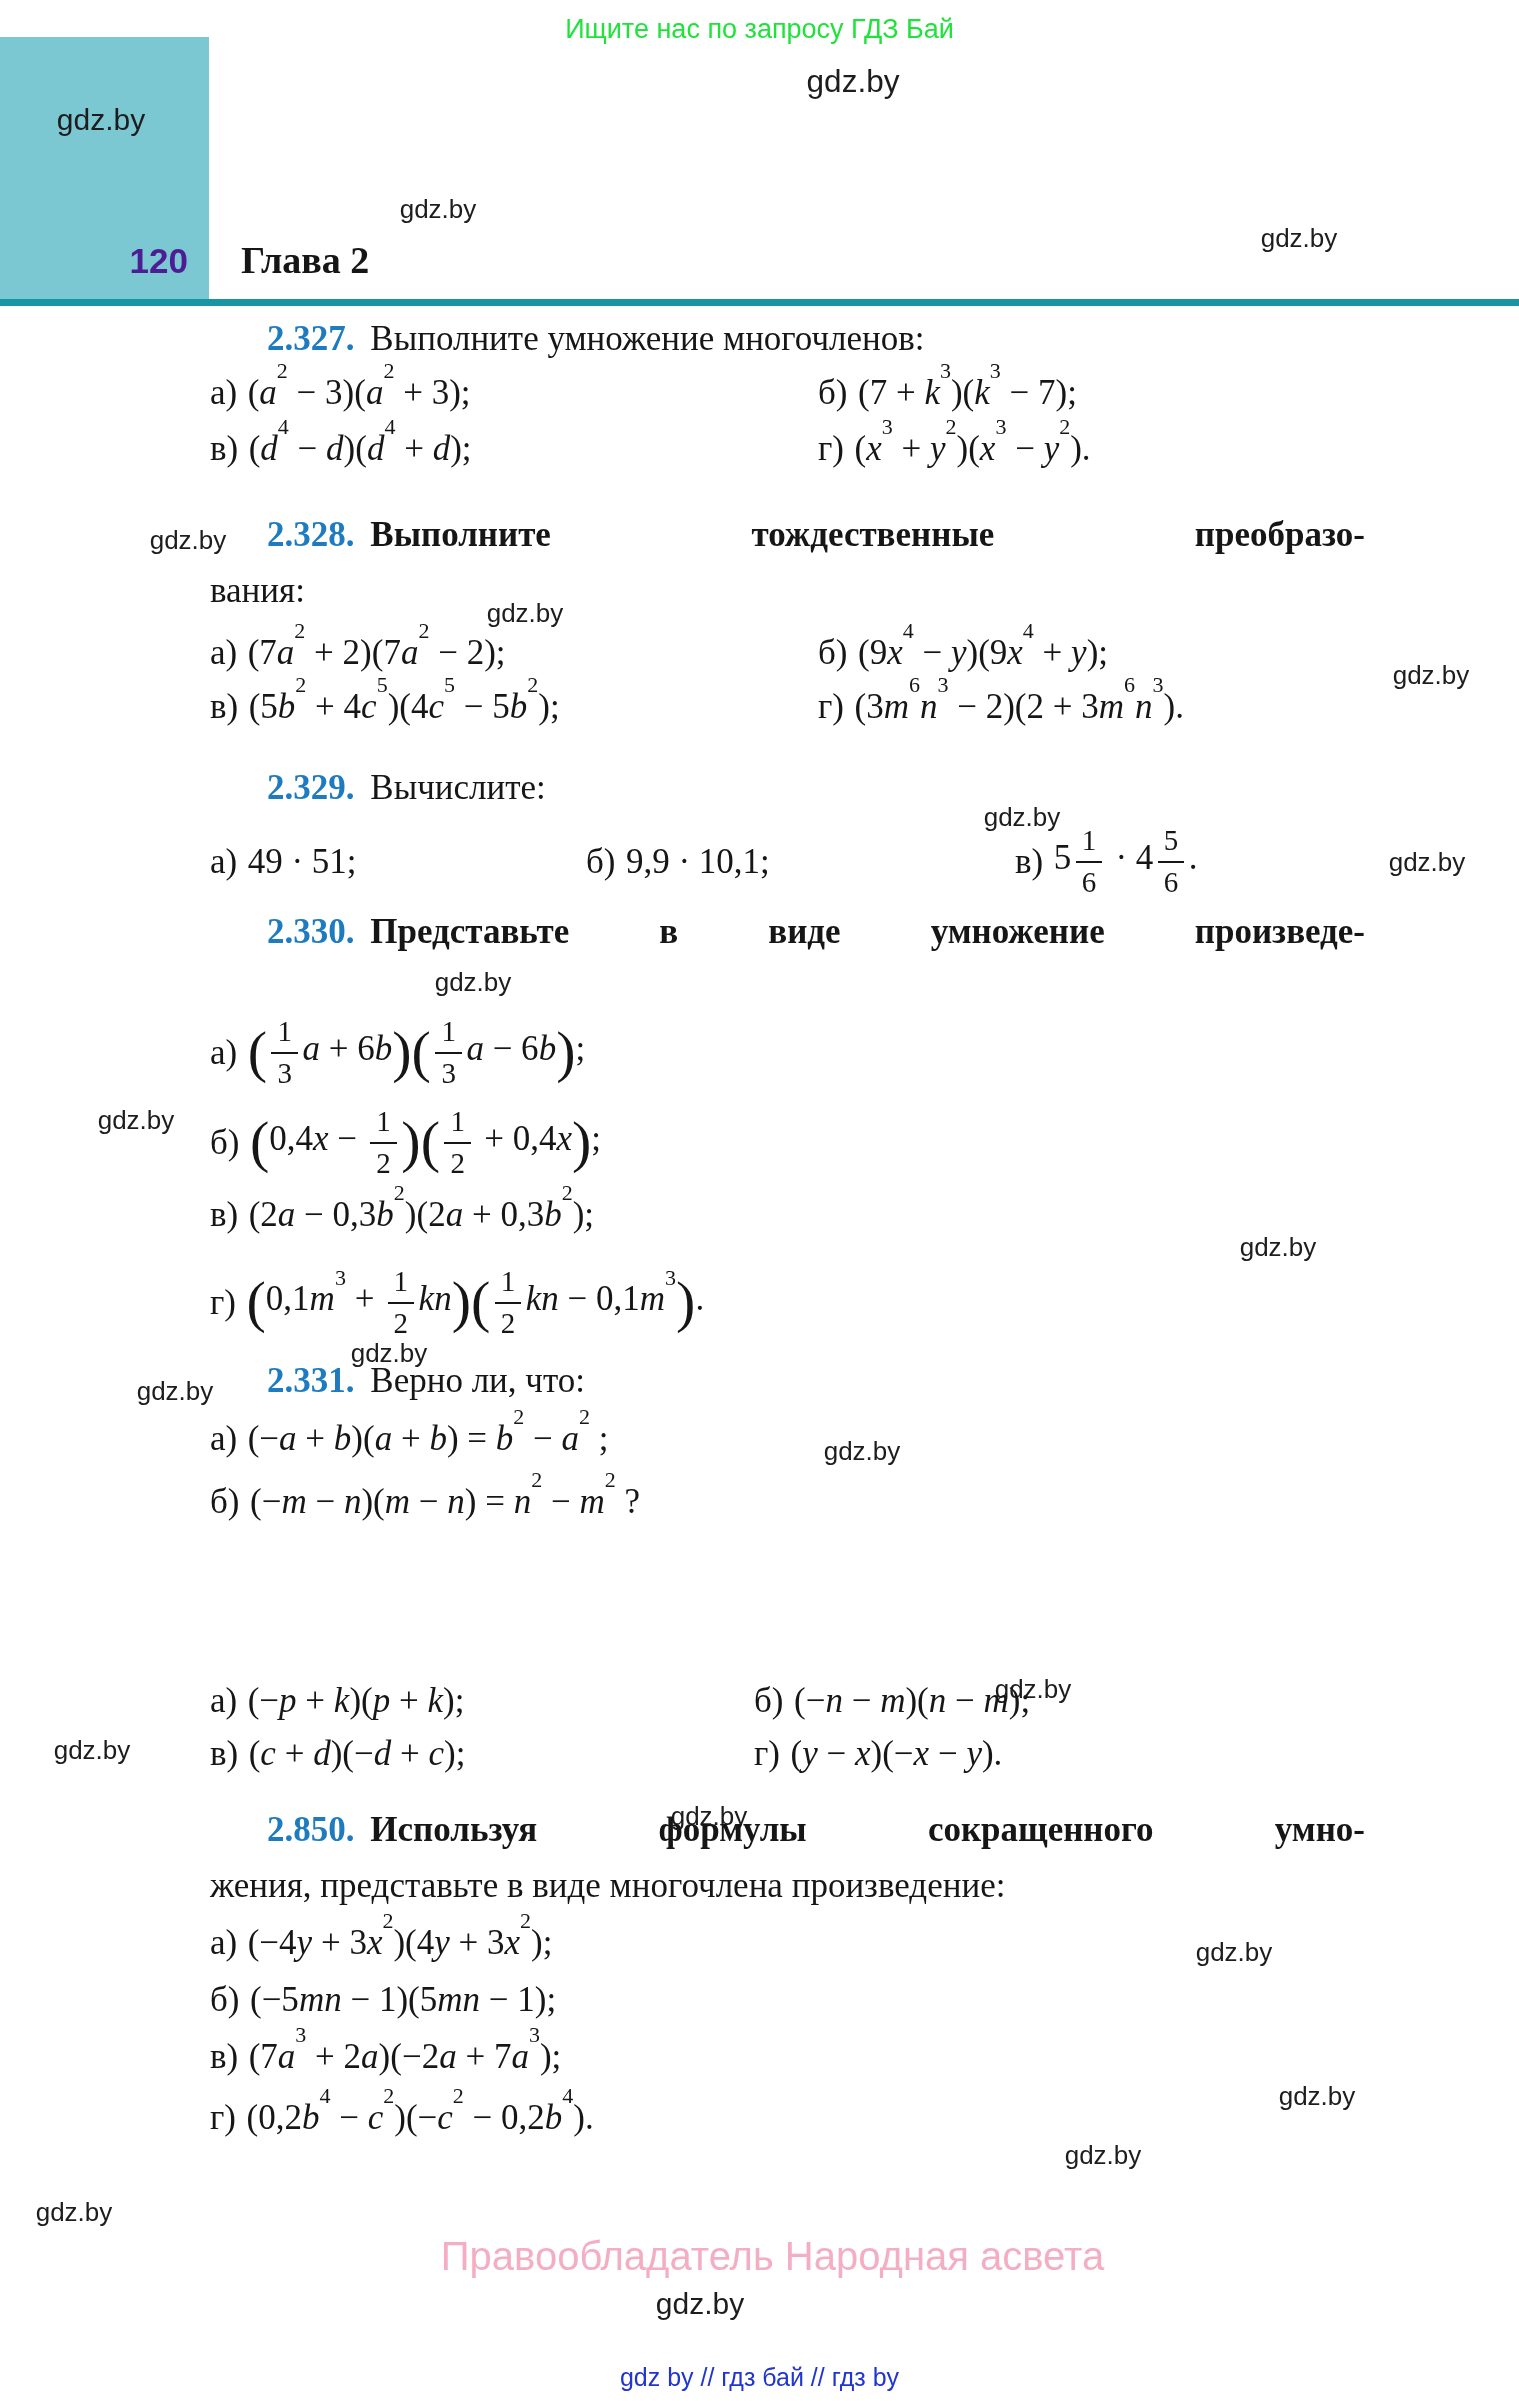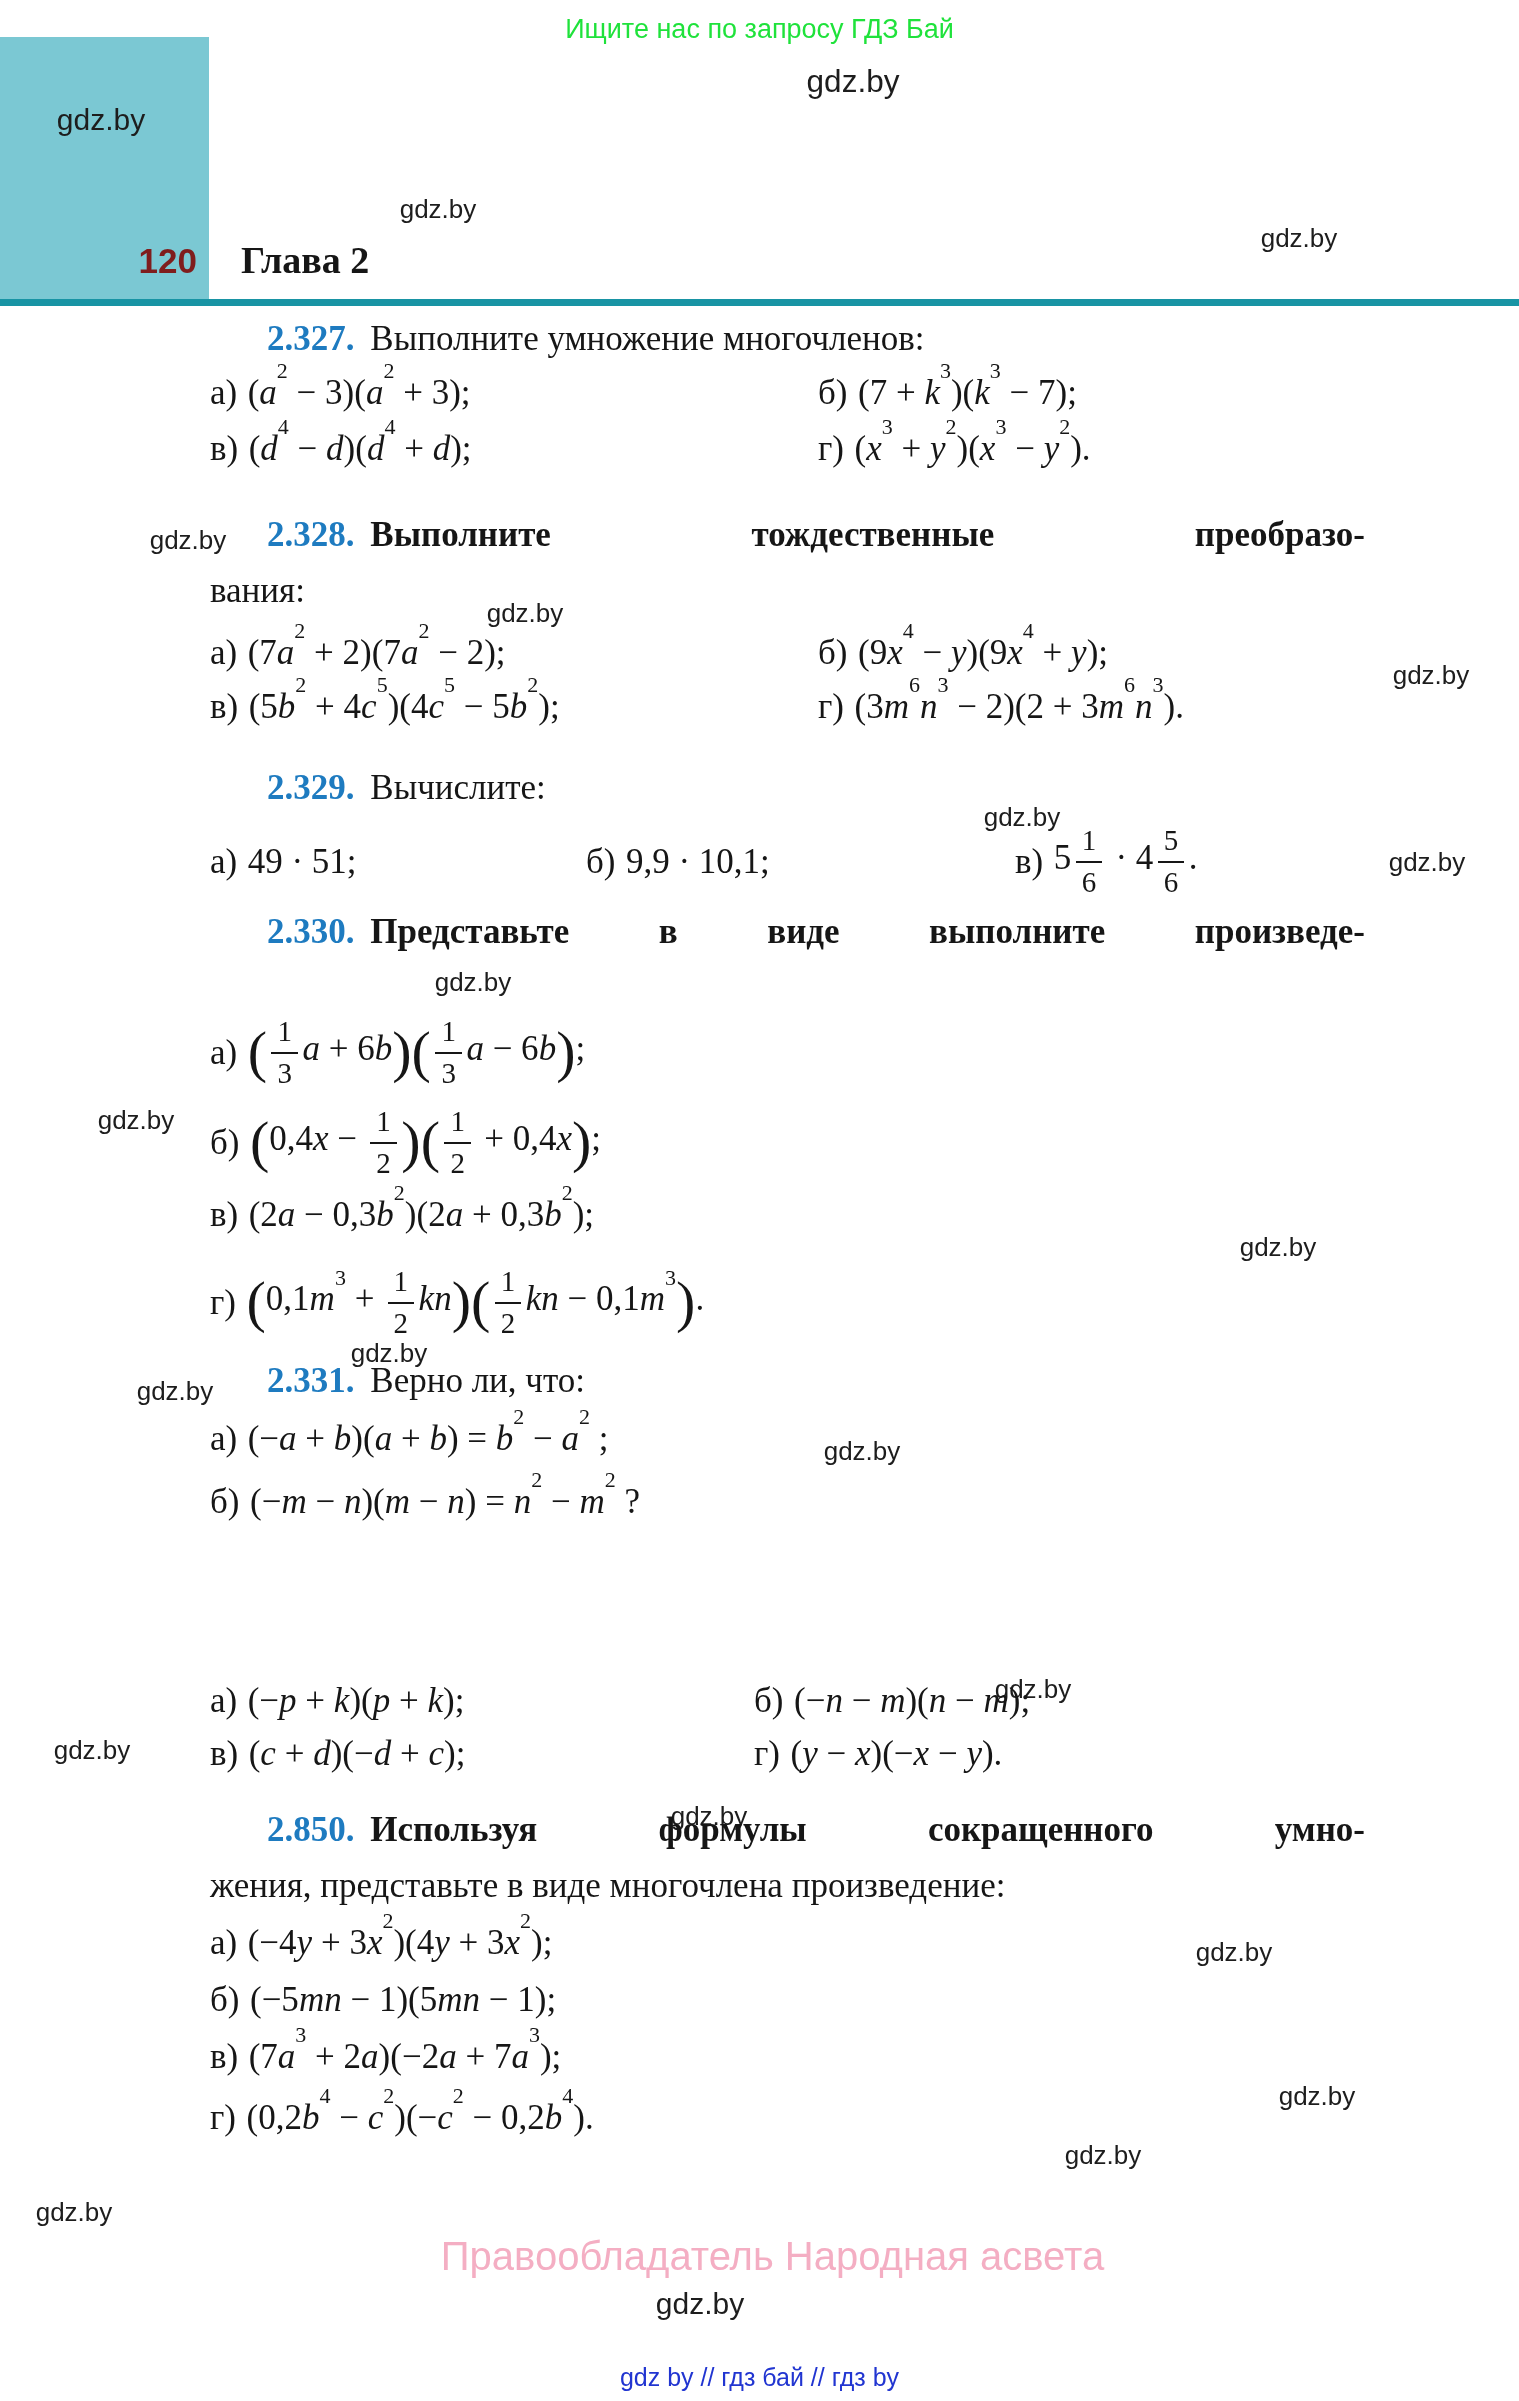--- a/index.html
+++ b/index.html
@@ -4,22 +4,22 @@
 <title>Textbook page</title>
 <style>
   html,body{margin:0;padding:0;background:#e8e8e8;}
   .page{position:relative;width:1519px;height:2401px;background:#ffffff;overflow:hidden;
         font-family:"Liberation Serif",serif;color:#161616;}
   
   .banner{position:absolute;top:14px;left:0;right:0;text-align:center;
           font-family:"Liberation Sans",sans-serif;font-size:27px;color:#1fe23b;}
   
   .teal-box{position:absolute;left:0;top:37px;width:209px;height:263px;background:#7bc8d3;}
-  .page-num{position:absolute;right:12px;bottom:19px;font-family:"Liberation Sans",sans-serif;
-            font-weight:700;font-size:35px;color:#7f1d1d;}
+  .page-num{position:absolute;right:21px;bottom:19px;font-family:"Liberation Sans",sans-serif;
+            font-weight:700;font-size:35px;color:#4c1d95;}
   .chapter{position:absolute;left:241px;top:238px;font-size:38px;font-weight:700;}
   .rule{position:absolute;left:0;top:299px;width:1519px;height:7px;background:#1894a4;}
   
   .wm{position:absolute;transform:translate(-50%,-50%);font-family:"Liberation Sans",sans-serif;
       color:#1d1d1d;white-space:nowrap;}
   
   .heading{position:absolute;left:210px;width:1155px;font-size:35px;line-height:56px;font-weight:500;}
   .hline{display:flex;}
   .pnum{color:#1e7bc0;font-weight:700;margin:0 15.8px 0 57px;white-space:nowrap;}
   .htext{flex:1;}
@@ -153,21 +153,21 @@
             <span class="den">6</span>
           </span> · 4<span class="frac">
             <span class="num">5</span>
             <span class="den">6</span>
           </span>.</span>
       </div>
     </div>
     <div class="heading" style="top: 904px;">
       <div class="hline">
         <span class="pnum">2.330.</span>
-        <span class="htext just">Представьте в виде выполните произведе-</span>
+        <span class="htext just">Представьте в виде умножение произведе-</span>
       </div>
     </div>
     <div class="prow" style="top: 1000px; height: 105px;">
       <div class="item" style="left: 210px;">
         <span class="ilabel">а)</span>
         <span class="math hf"><span class="paren">(</span><span class="frac">
             <span class="num">1</span>
             <span class="den">3</span>
           </span><i>a</i> + 6<i>b</i><span class="paren">)</span><span class="paren">(</span><span class="frac">
             <span class="num">1</span>

